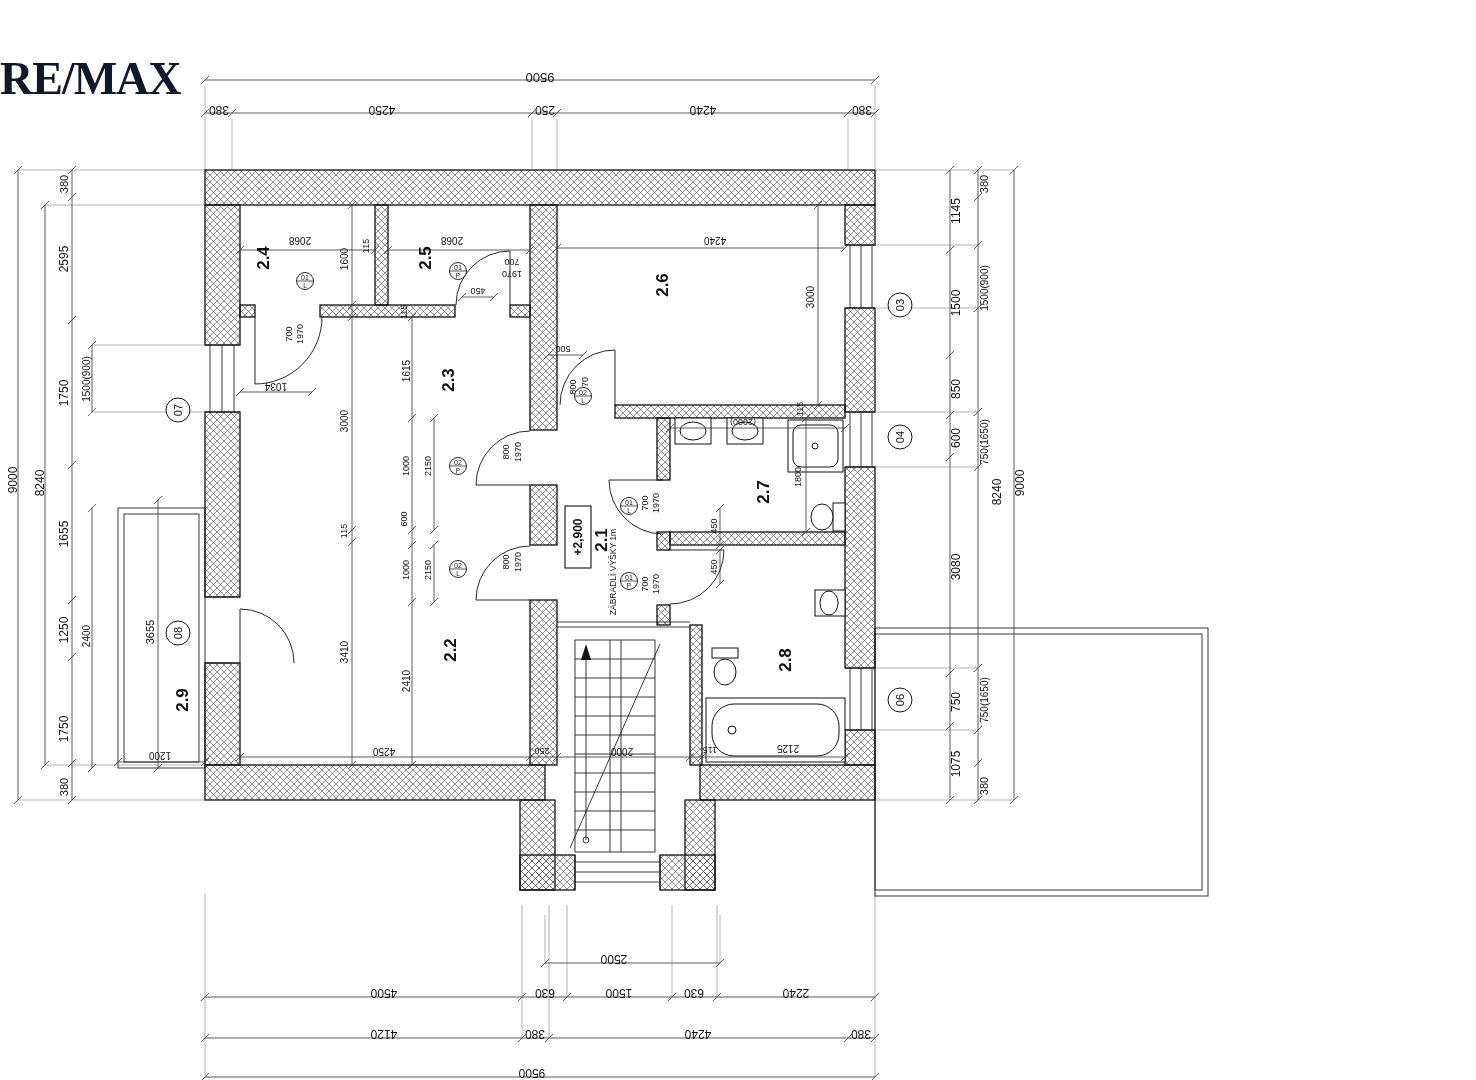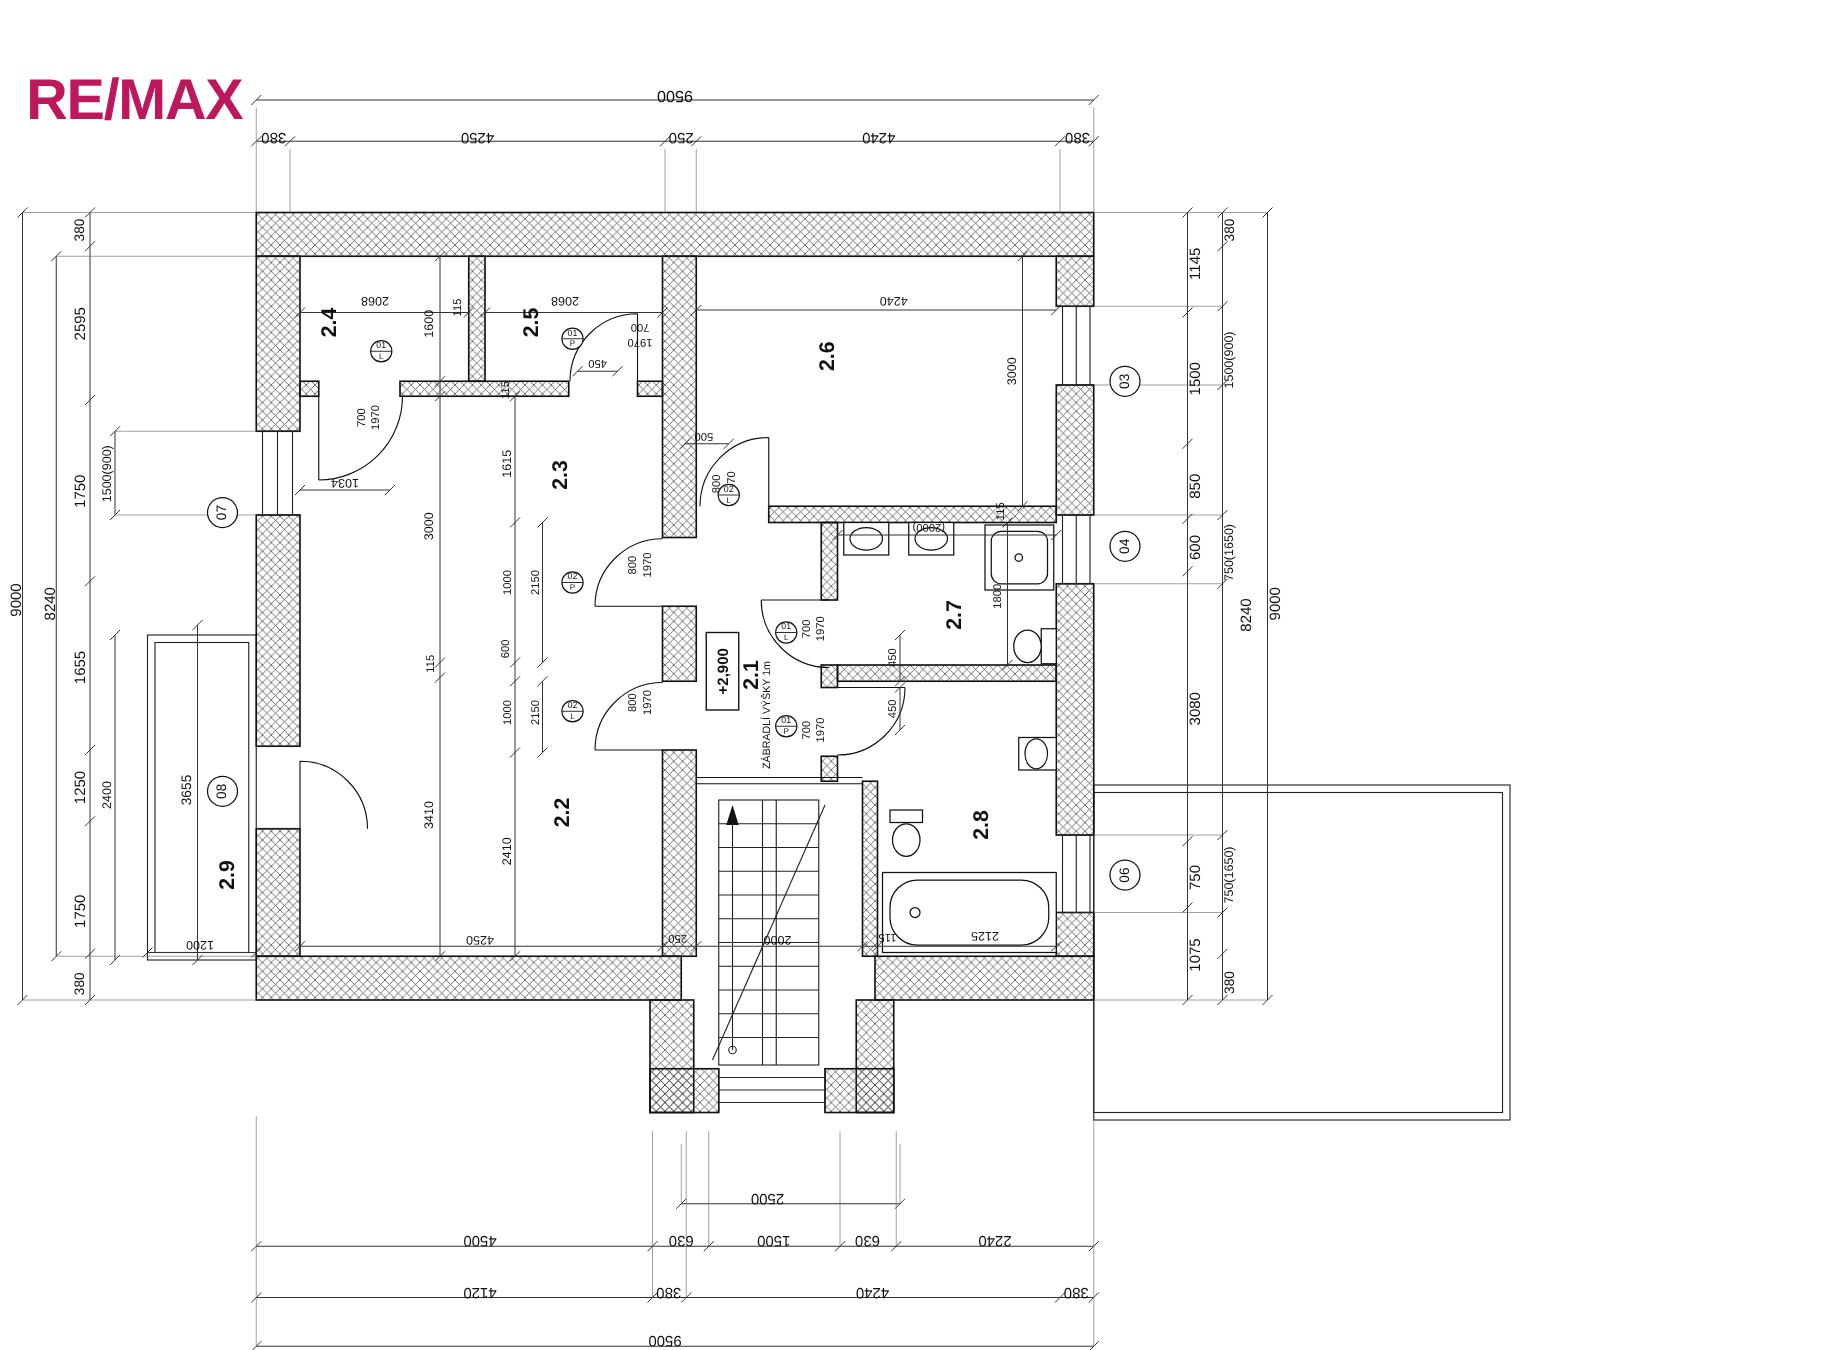--- a/index.html
+++ b/index.html
@@ -1,19 +1,19 @@
 <!DOCTYPE html>
 <html><head>
 <meta charset="utf-8">
 <style>
   html,body{margin:0;padding:0;background:#ffffff;}
   .stage{position:relative;width:1476px;height:1080px;background:#ffffff;overflow:hidden;
          font-family:"Liberation Sans",sans-serif;}
-  .logo{position:absolute;left:21px;top:52px;font-size:46px;font-weight:800;
-        letter-spacing:-1px;color:#be185d;font-family:Liberation Sans, sans-serif;}
+  .logo{position:absolute;left:0;top:52px;font-size:46px;font-weight:800;
+        letter-spacing:-1px;color:#0f172a;font-family:Liberation Serif, serif;}
   svg{position:absolute;left:0;top:0;}
   svg text{font-family:"Liberation Sans",sans-serif;fill:#111;}
   .wall{fill:url(#hatch);stroke:#111;stroke-width:1.3;}
   .thin{stroke:#222;stroke-width:0.9;fill:none;}
   .dim{stroke:#333;stroke-width:0.8;fill:none;}
   .ext{stroke:#666;stroke-width:0.5;fill:none;}
   .door{stroke:#111;stroke-width:0.9;fill:none;}
   .fix{stroke:#111;stroke-width:1;fill:#fff;}
   .rail{stroke:#111;stroke-width:0.8;fill:none;}
 </style>

